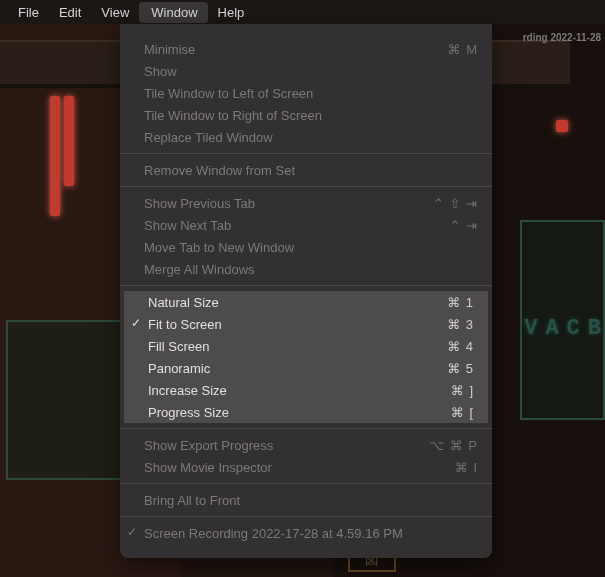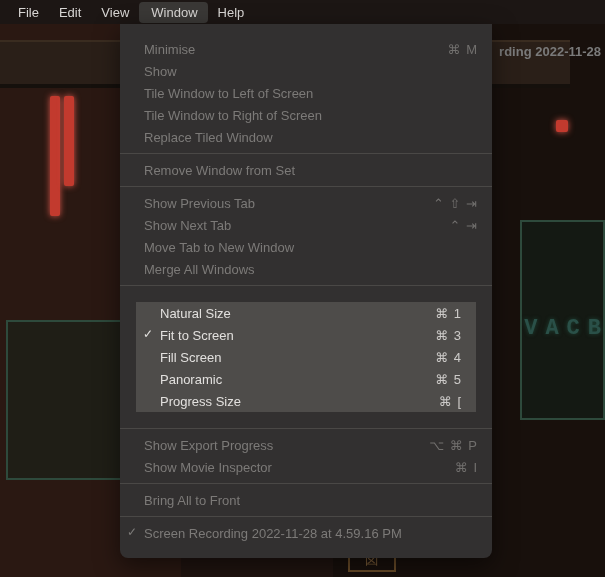--- a/index.html
+++ b/index.html
@@ -31,22 +31,22 @@
   .bg .pipe { position:absolute; left:-10px; top:40px; width:580px; height:48px; background:#2a1f18; border-top:2px solid #3a2c20; border-bottom:4px solid #15100c; }
   .bg .vacb {
     position:absolute; right:-4px; top:316px;
     font-family:"Courier New", monospace; font-weight:700;
     font-size:22px; letter-spacing:8px; color:#2a5048;
     text-shadow:0 0 4px rgba(40,100,80,0.6);
   }
   .bg .sign { position:absolute; left:348px; top:548px; width:48px; height:24px; border:2px solid #6a4c28; display:flex; align-items:center; justify-content:center; font-size:14px; color:#7a5c38; font-family:serif; }
   .bg .title-behind {
     position:absolute; right:0; top:28px;
-    color:#7a7a7a; font-size:13px; font-weight:600;
-    padding:4px 4px; white-space:nowrap;margin-top:12px;
+    color:#7a7a7a; font-size:10px; font-weight:600;
+    padding:4px 4px; white-space:nowrap;
   }
   
   .menubar {
     position:absolute; left:0; top:0; width:605px; height:24px;
     background:#1c1614;
     display:flex; align-items:center;
     padding-left:8px;
     z-index:10;
   }
   .menubar .item {
@@ -90,21 +90,21 @@
     flex:0 0 auto;
     font-size:13px;
     color:inherit;
     opacity:0.85;
     letter-spacing:1px;
     font-family:-apple-system, Arial, sans-serif;
   }
   
   .dropdown .light-section {
     background:#4e4c4a;
-    margin:16px;
+    margin:4px;
     padding:0;
   }
 </style>
 </head>
 <body>
 
 <div class="bg">
   <div class="pipe"></div>
   <div class="box b1"></div>
   <div class="box b2"></div>
@@ -188,20 +188,24 @@
     </div>
     <div class="row enabled">
       <span class="label">Fill Screen</span>
       <span class="sc">⌘ 4</span>
     </div>
     <div class="row enabled">
       <span class="label">Panoramic</span>
       <span class="sc">⌘ 5</span>
     </div>
     <div class="row enabled">
+      <span class="label">Increase Size</span>
+      <span class="sc">⌘ ]</span>
+    </div>
+    <div class="row enabled">
       <span class="label">Progress Size</span>
       <span class="sc">⌘ [</span>
     </div>
   </div>
 
   <div class="group-sep"></div>
 
   <div class="row">
     <span class="label">Show Export Progress</span>
     <span class="sc">⌥ ⌘ P</span>
@@ -215,17 +219,17 @@
 
   <div class="row">
     <span class="label">Bring All to Front</span>
     <span class="sc"></span>
   </div>
 
   <div class="group-sep"></div>
 
   <div class="row">
     <span class="check">✓</span>
-    <span class="label">Screen Recording 2022-11-28 at 4.59.16 PM</span>
+    <span class="label">Screen Recording 2022-17-28 at 4.59.16 PM</span>
     <span class="sc"></span>
   </div>
 
 </div>
 
 </body></html>

